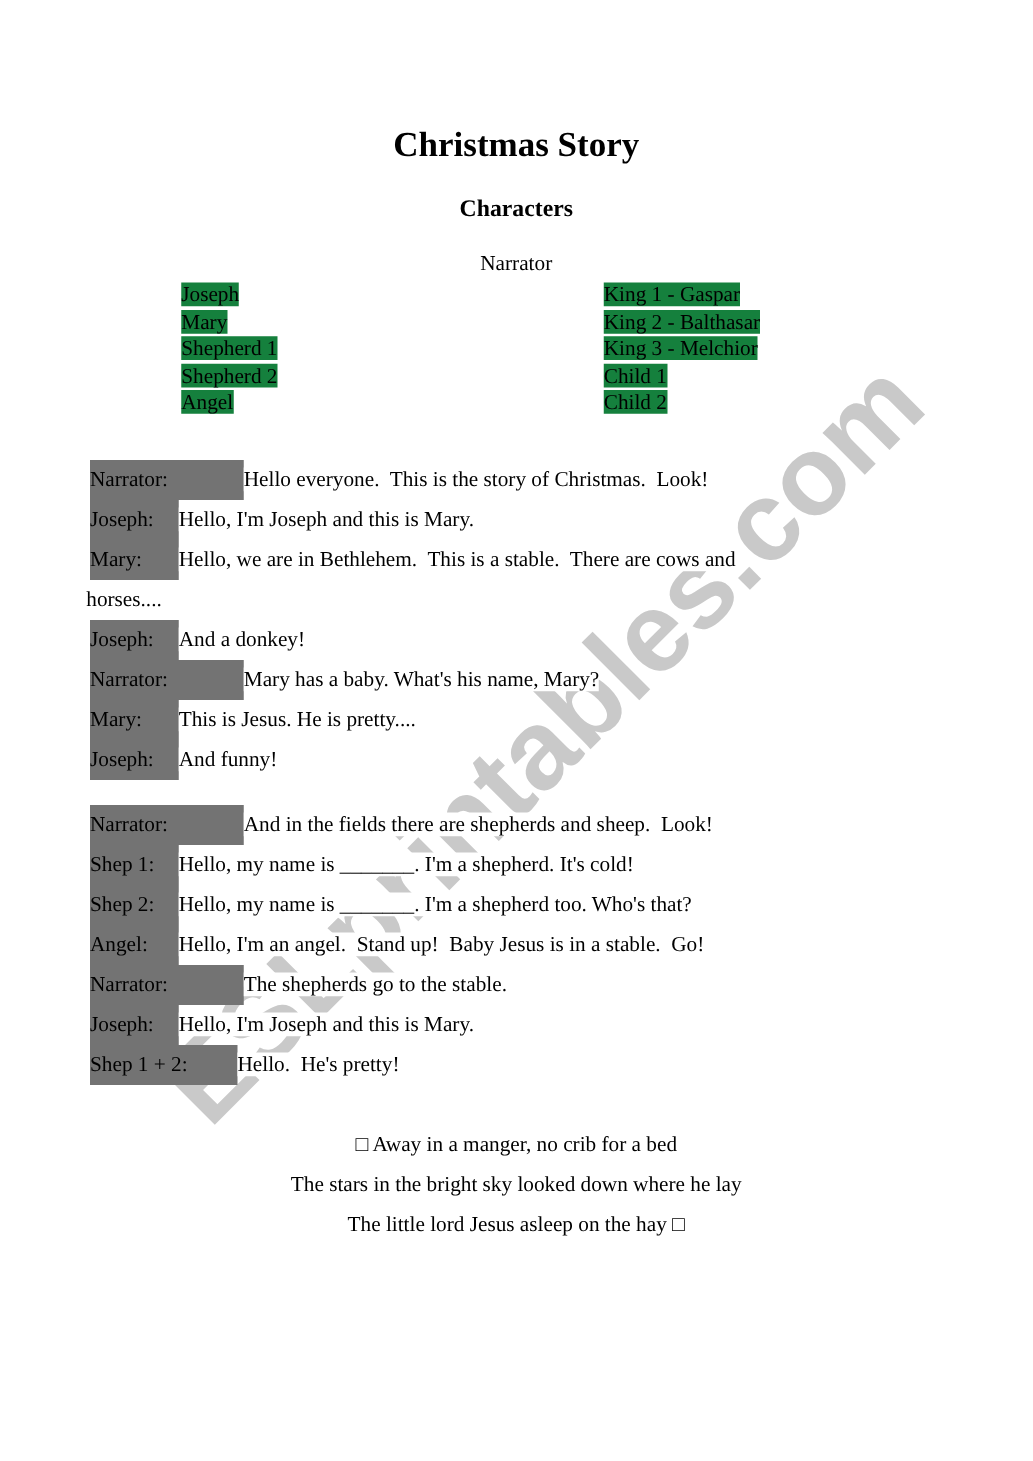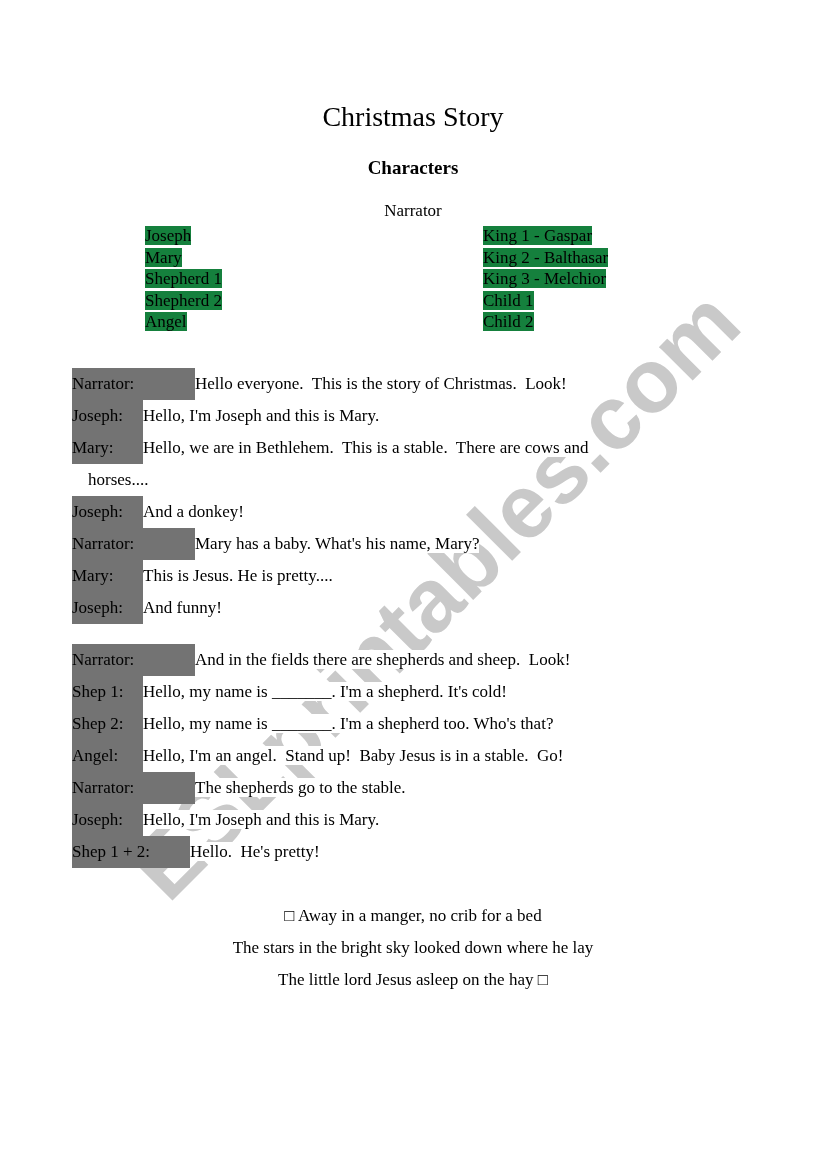--- a/index.html
+++ b/index.html
@@ -37,21 +37,21 @@
     left: 0; top: 0;
     width: 826px; height: 1169px;
     z-index: 1;
   }
   .title {
     position: absolute;
     top: 101px;
     width: 100%;
     text-align: center;
     font-size: 28px;
-    font-weight: normal;
+    font-weight: bold;
     margin: 0;
   }
   .subtitle {
     position: absolute;
     top: 157px;
     width: 100%;
     text-align: center;
     font-size: 19px;
     font-weight: bold;
     margin: 0;
@@ -79,21 +79,21 @@
     left: 0;
     width: 826px;
     font-size: 17px;
   }
   .dgroup + .dgroup { margin-top: 20px; }
   .dline {
     line-height: 32px;
     padding-left: 72px;
     white-space: pre;
   }
-  .dline.cont { padding-left: 88px; }
+  .dline.cont { padding-left: 69px; }
   .spk {
     display: inline-block;
     background: #737373;
   }
   .spk.normal { width: 71px; }
   .spk.wide   { width: 123px; }
   .spk.shep12 { width: 118px; }
   .txt { background: #ffffff; }
   .song {
     margin-top: 32px;

